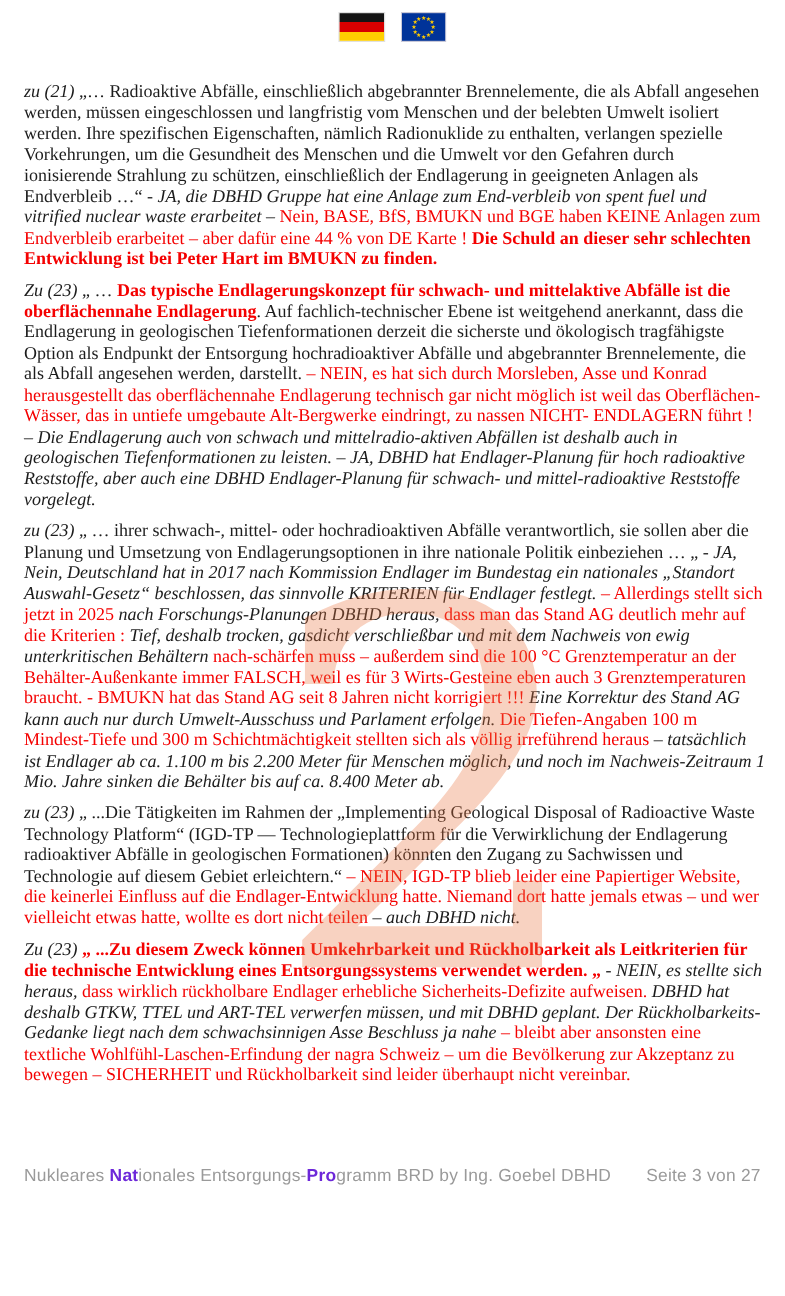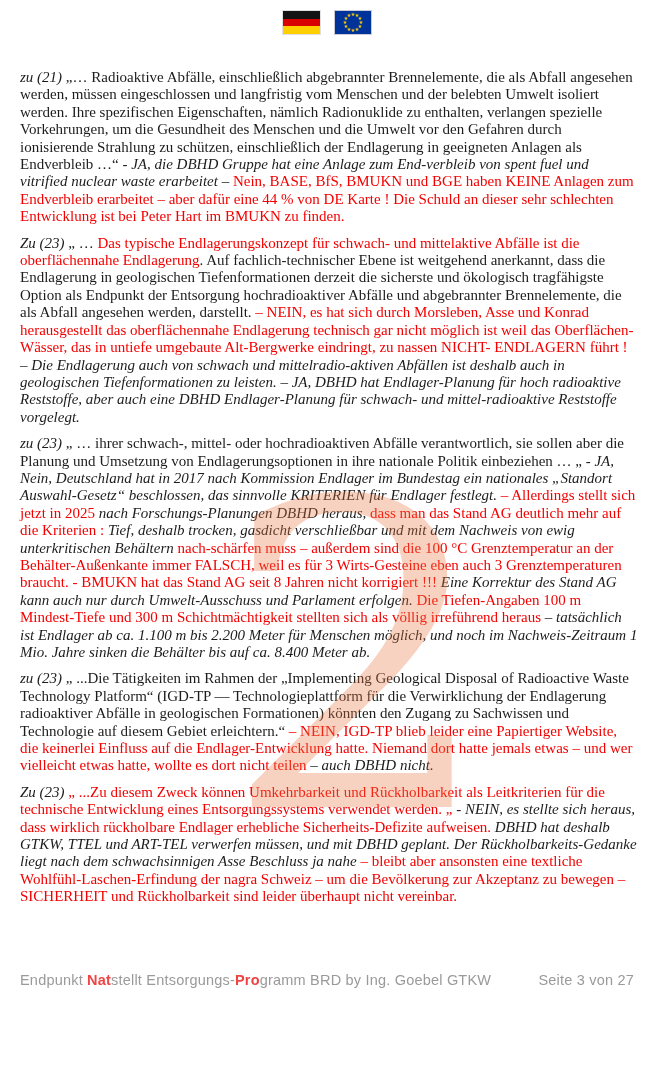--- a/index.html
+++ b/index.html
@@ -26,34 +26,34 @@
   .eu-star{fill:var(--eu-star);font-size:5px;font-family:"DejaVu Sans",sans-serif;text-anchor:middle;}
   main{
     position:absolute;left:20px;top:69px;width:618px;
     font-size:15px;line-height:17.4px;color:var(--text);
     text-align:left;z-index:1;
   }
   main p{margin:0 0 9px 0;}
   .seg-n{color:var(--text);font-weight:normal;font-style:italic;}
   .seg-b{color:var(--text);font-weight:normal;}
   .seg-r{color:var(--red);font-weight:normal;}
-  .seg-rb{color:var(--red);font-weight:normal;}
+  .seg-rb{color:var(--red);font-weight:bold;}
   .watermark{
     position:absolute;left:223px;top:448px;z-index:3;
     font-family:"DejaVu Serif","Liberation Serif",serif;
     font-size:425px;line-height:1;color:var(--wm);
     pointer-events:none;user-select:none;
   }
   footer{
     position:absolute;left:20px;top:972px;width:614px;
     display:flex;justify-content:space-between;align-items:baseline;
     font-family:"Liberation Sans",sans-serif;font-size:14.5px;color:var(--gray);
     letter-spacing:0.2px;z-index:1;
   }
-  footer b{font-weight:bold;color:#ef4444;margin-top:40px;}
+  footer b{font-weight:bold;color:#6d28d9;margin-top:40px;}
 </style>
 </head>
 <body>
 
 <div class="flags">
   <span class="flag-de"></span>
   <svg class="flag-eu" width="38" height="25" viewBox="0 0 38 25">
     <rect class="eu-rect" x="0.5" y="0.5" width="37" height="24"></rect>
     <text class="eu-star" x="19" y="6.3">★</text>
     <text class="eu-star" x="23" y="7.4">★</text>
@@ -74,15 +74,15 @@
     <p><span class="seg-n">zu (21) </span><span class="seg-b">„… Radioaktive Abfälle, einschließlich abgebrannter Brennelemente, die als Abfall angesehen werden, müssen eingeschlossen und langfristig vom Menschen und der belebten Umwelt isoliert werden. Ihre spezifischen Eigenschaften, nämlich Radionuklide zu enthalten, verlangen spezielle Vorkehrungen, um die Gesundheit des Menschen und die Umwelt vor den Gefahren durch ionisierende Strahlung zu schützen, einschließlich der Endlagerung in geeigneten Anlagen als Endverbleib …“</span><span class="seg-n"> - JA, die DBHD Gruppe hat eine Anlage zum End-verbleib von spent fuel und vitrified nuclear waste erarbeitet – </span><span class="seg-r">Nein, BASE, BfS, BMUKN und BGE haben KEINE Anlagen zum Endverbleib erarbeitet – aber dafür eine 44 % von DE Karte !</span><span class="seg-rb"> Die Schuld an dieser sehr schlechten Entwicklung ist bei Peter Hart im BMUKN zu finden.</span></p>
     <p><span class="seg-n">Zu (23) </span><span class="seg-b">„ … </span><span class="seg-rb">Das typische Endlagerungskonzept für schwach- und mittelaktive Abfälle ist die oberflächennahe Endlagerung</span><span class="seg-b">. Auf fachlich-technischer Ebene ist weitgehend anerkannt, dass die Endlagerung in geologischen Tiefenformationen derzeit die sicherste und ökologisch tragfähigste Option als Endpunkt der Entsorgung hochradioaktiver Abfälle und abgebrannter Brennelemente, die als Abfall angesehen werden, darstellt.</span><span class="seg-r"> – NEIN, es hat sich durch Morsleben, Asse und Konrad herausgestellt das oberflächennahe Endlagerung technisch gar nicht möglich ist weil das Oberflächen-Wässer, das in untiefe umgebaute Alt-Bergwerke eindringt, zu nassen NICHT- ENDLAGERN führt !</span><span class="seg-n"> – Die Endlagerung auch von schwach und mittelradio-aktiven Abfällen ist deshalb auch in geologischen Tiefenformationen zu leisten. – JA, DBHD hat Endlager-Planung für hoch radioaktive Reststoffe, aber auch eine DBHD Endlager-Planung für schwach- und mittel-radioaktive Reststoffe vorgelegt.</span></p>
     <p><span class="seg-n">zu (23) </span><span class="seg-b">„ … ihrer schwach-, mittel- oder hochradioaktiven Abfälle verantwortlich, sie sollen aber die Planung und Umsetzung von Endlagerungsoptionen in ihre nationale Politik einbeziehen … „</span><span class="seg-n"> - JA, Nein, Deutschland hat in 2017 nach Kommission Endlager im Bundestag ein nationales „Standort Auswahl-Gesetz“ beschlossen, das sinnvolle KRITERIEN für Endlager festlegt. </span><span class="seg-r">– Allerdings stellt sich jetzt in 2025 </span><span class="seg-n">nach Forschungs-Planungen DBHD heraus, </span><span class="seg-r">dass man das Stand AG deutlich mehr auf die Kriterien : </span><span class="seg-n">Tief, deshalb trocken, gasdicht verschließbar und mit dem Nachweis von ewig unterkritischen Behältern </span><span class="seg-r">nach-schärfen muss – außerdem sind die 100 °C Grenztemperatur an der Behälter-Außenkante immer FALSCH, weil es für 3 Wirts-Gesteine eben auch 3 Grenztemperaturen braucht. - BMUKN hat das Stand AG seit 8 Jahren nicht korrigiert !!! </span><span class="seg-n">Eine Korrektur des Stand AG kann auch nur durch Umwelt-Ausschuss und Parlament erfolgen. </span><span class="seg-r">Die Tiefen-Angaben 100 m Mindest-Tiefe und 300 m Schichtmächtigkeit stellten sich als völlig irreführend heraus </span><span class="seg-n">– tatsächlich ist Endlager ab ca. 1.100 m bis 2.200 Meter für Menschen möglich, und noch im Nachweis-Zeitraum 1 Mio. Jahre sinken die Behälter bis auf ca. 8.400 Meter ab.</span></p>
     <p><span class="seg-n">zu (23) </span><span class="seg-b">„ ...Die Tätigkeiten im Rahmen der „Implementing Geological Disposal of Radioactive Waste Technology Platform“ (IGD-TP — Technologieplattform für die Verwirklichung der Endlagerung radioaktiver Abfälle in geologischen Formationen) könnten den Zugang zu Sachwissen und Technologie auf diesem Gebiet erleichtern.“</span><span class="seg-r"> – NEIN, IGD-TP blieb  leider eine Papiertiger Website, die keinerlei Einfluss auf die Endlager-Entwicklung hatte. Niemand dort hatte jemals etwas – und wer vielleicht etwas hatte, wollte es dort nicht teilen</span><span class="seg-n"> – auch DBHD nicht.</span></p>
     <p><span class="seg-n">Zu (23) </span><span class="seg-rb">„ ...Zu diesem Zweck können Umkehrbarkeit und Rückholbarkeit als Leitkriterien für die technische Entwicklung eines Entsorgungssystems verwendet werden. „</span><span class="seg-n"> - NEIN, es stellte sich heraus, </span><span class="seg-r">dass wirklich rückholbare Endlager erhebliche Sicherheits-Defizite aufweisen.</span><span class="seg-n"> DBHD hat deshalb GTKW, TTEL und ART-TEL verwerfen müssen, und mit DBHD geplant. Der Rückholbarkeits-Gedanke liegt nach dem schwachsinnigen Asse Beschluss ja nahe </span><span class="seg-r">– bleibt aber ansonsten eine textliche Wohlfühl-Laschen-Erfindung der nagra Schweiz – um die Bevölkerung zur Akzeptanz zu bewegen – SICHERHEIT und Rückholbarkeit sind leider überhaupt nicht vereinbar.</span></p>
   </main>
 
 <div class="watermark">2</div>
 
 <footer>
-  <div id="footer-left"><span>Endpunkt </span><b>Nat</b><span>stellt Entsorgungs-</span><b>Pro</b><span>gramm BRD by Ing. Goebel GTKW</span></div>
+  <div id="footer-left"><span>Nukleares </span><b>Nat</b><span>ionales Entsorgungs-</span><b>Pro</b><span>gramm BRD by Ing. Goebel DBHD</span></div>
   <div>Seite 3 von 27</div>
 </footer>
 
 </body></html>

